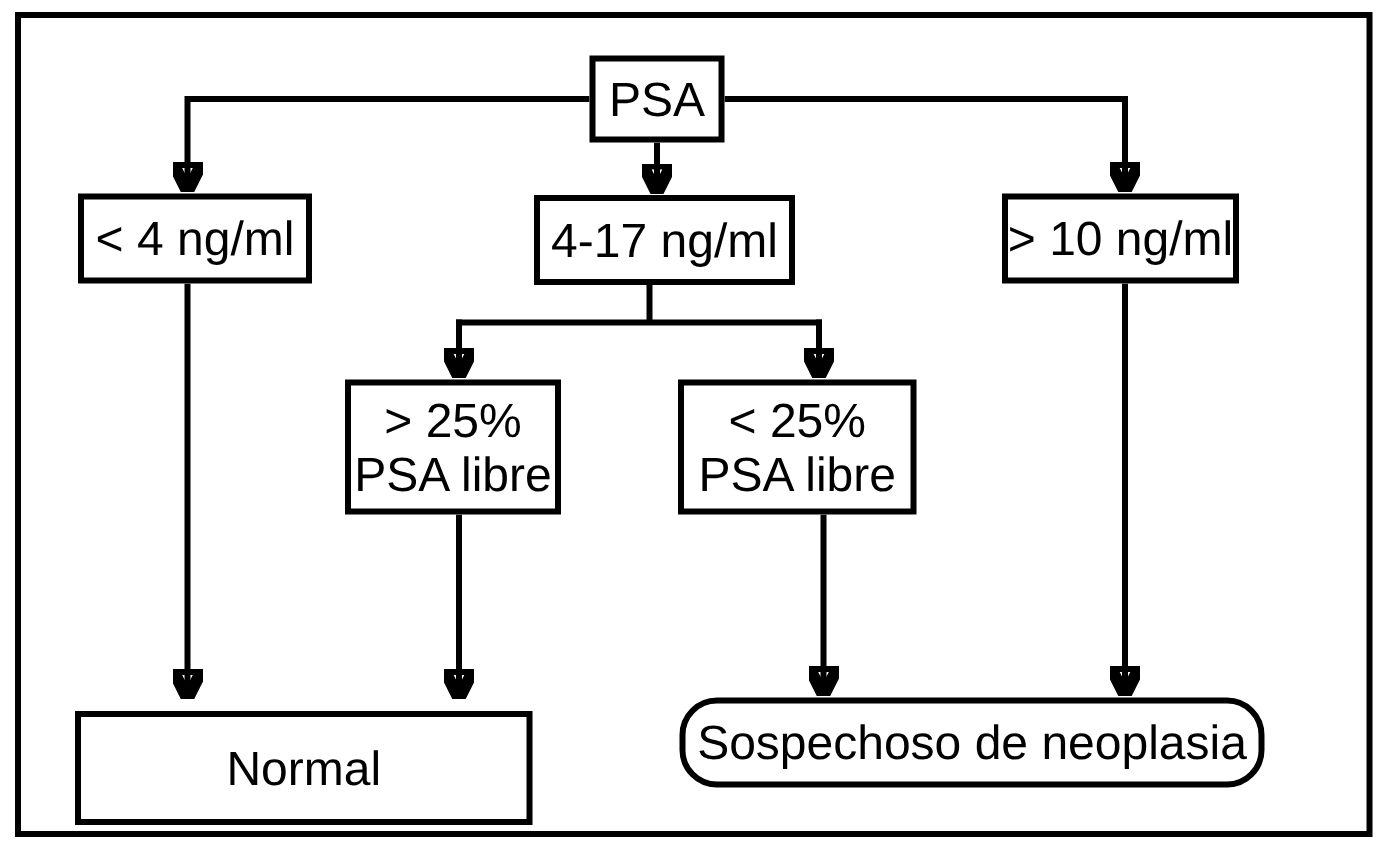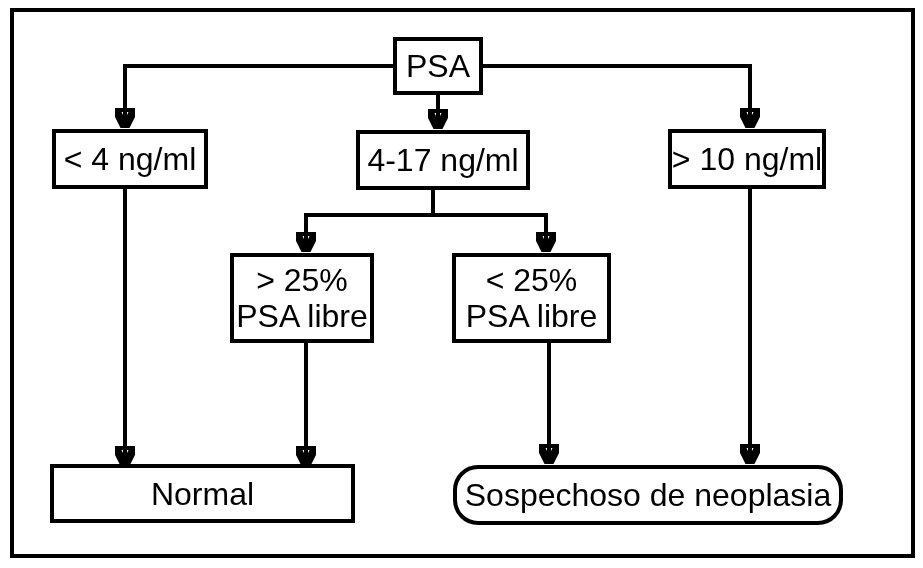--- a/index.html
+++ b/index.html
@@ -50,21 +50,21 @@
     font-size: 32px;
     line-height: 36px;
     white-space: nowrap;
   }
   .n-psa     { left: 393px; top: 37px;  width: 90px;  height: 58px; }
   .n-lt4     { left: 52px;  top: 129px; width: 156px; height: 60px; }
   .n-mid     { left: 356px; top: 130px; width: 174px; height: 60px; }
   .n-gt10    { left: 656px; top: 129px; width: 158px; height: 60px; margin-left: 12px; }
   .n-gt25    { left: 230px; top: 253px; width: 144px; height: 90px; }
   .n-lt25    { left: 452px; top: 253px; width: 159px; height: 90px; }
-  .n-normal  { left: 50px;  top: 464px; width: 305px; height: 59px; justify-content: center; }
+  .n-normal  { left: 50px;  top: 474px; width: 305px; height: 76px; justify-content: center; }
   .n-neo     { left: 453px; top: 465px; width: 390px; height: 60px; border-radius: 25px; }
 </style>
 </head>
 <body>
 
 <div class="stage">
 
   <div class="frame"></div>
 
   <svg class="edges" viewBox="0 0 923 568" xmlns="http://www.w3.org/2000/svg">

